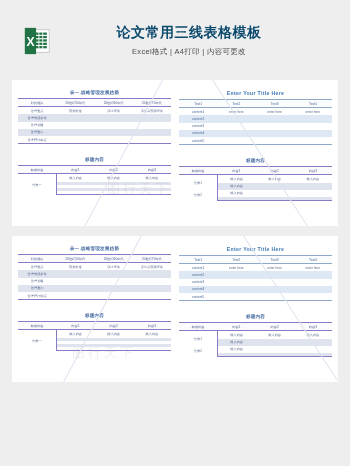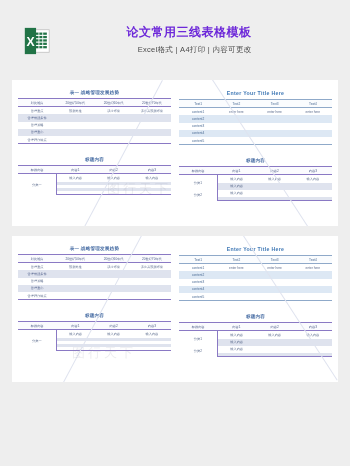--- a/index.html
+++ b/index.html
@@ -20,32 +20,31 @@
     position: relative;
   }
   .logo-wrap {
     position: absolute;
     left: 22px; top: 26px;
     width: 30px; height: 30px;
   }
   .logo-svg { display: block; width: 30px; height: 30px; }
   .header-text { text-align: center; margin-left: 28px; }
   .header-title {
-    color: #6d28d9;
-    font-size: 12px;
+    color: #0c4a6e;
+    font-size: 14px;
     font-weight: bold;
     letter-spacing: 0.5px;
     line-height: 1.3;
   }
   .header-sub {
     color: #4a4a4a;
     font-size: 7.5px;
     margin-top: 5px;
     letter-spacing: 0.3px;
-    text-align: right;
   }
 
   
   .sheet {
     position: relative;
     background: #ffffff;
     margin: 0 12px 10px 12px;
     padding: 10px 6px 12px 6px;
     overflow: hidden;
   }

